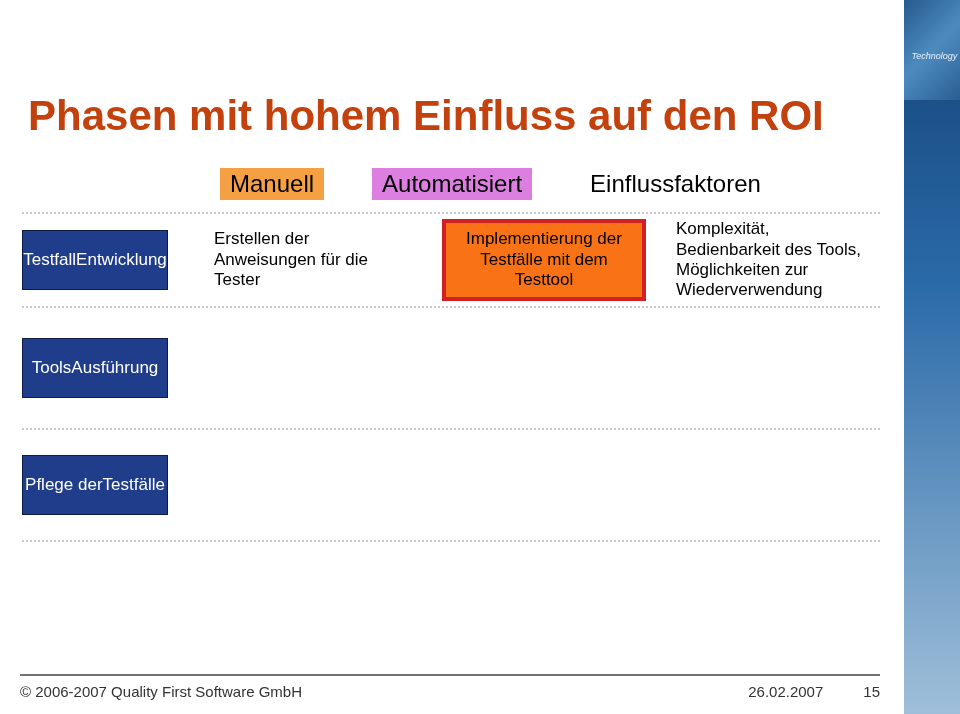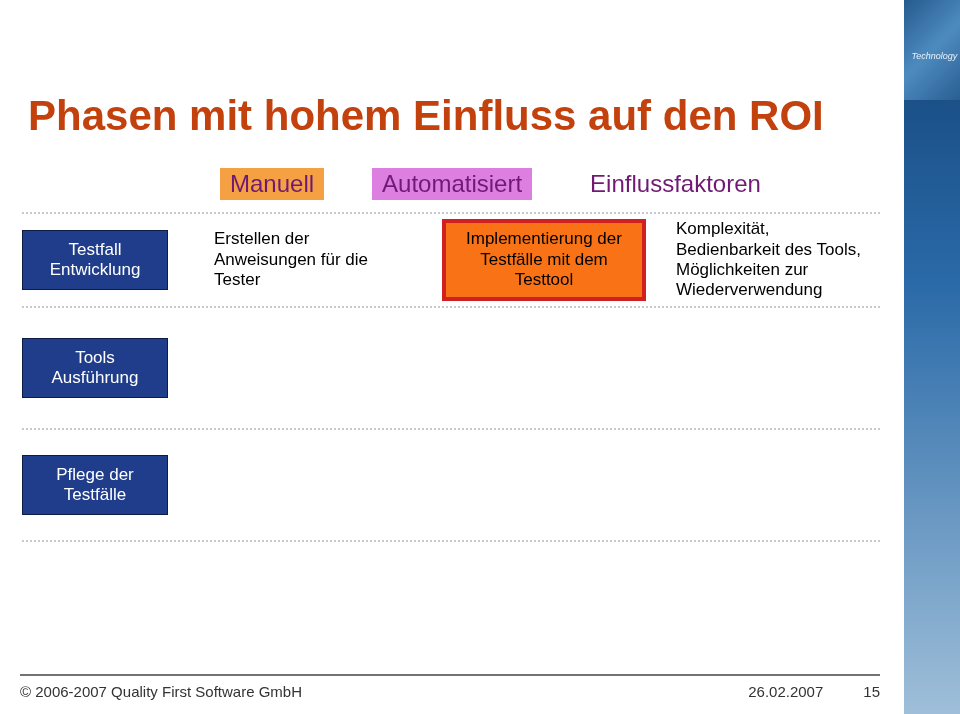--- a/index.html
+++ b/index.html
@@ -99,21 +99,21 @@
   .col-headers {
     position: absolute;
     top: 168px;
     left: 220px;
     display: flex;
     gap: 48px;
     align-items: center;
   }
   .col-h {
     font-size: 24px;
-    color: #701a75;
+    color: #000000;
     padding: 2px 10px;
   }
   .col-manual { background: #f5a043; }
   .col-auto   { background: #dd7fe0; }
   .col-factors { background: none; }
   
   
   .rows {
     position: absolute;
     top: 212px;
@@ -134,21 +134,21 @@
   }
   
   
   .phase-box {
     width: 146px;
     height: 60px;
     background: #1f3d8a;
     color: #fff;
     border: 1px solid #0d1c44;
     display: flex;
-    flex-direction: column;
+    flex-direction: row;
     align-items: center;
     justify-content: center;
     font-size: 17px;
     text-align: center;
     line-height: 1.15;
   }
   
   
   .plain-cell {
     width: 200px;

